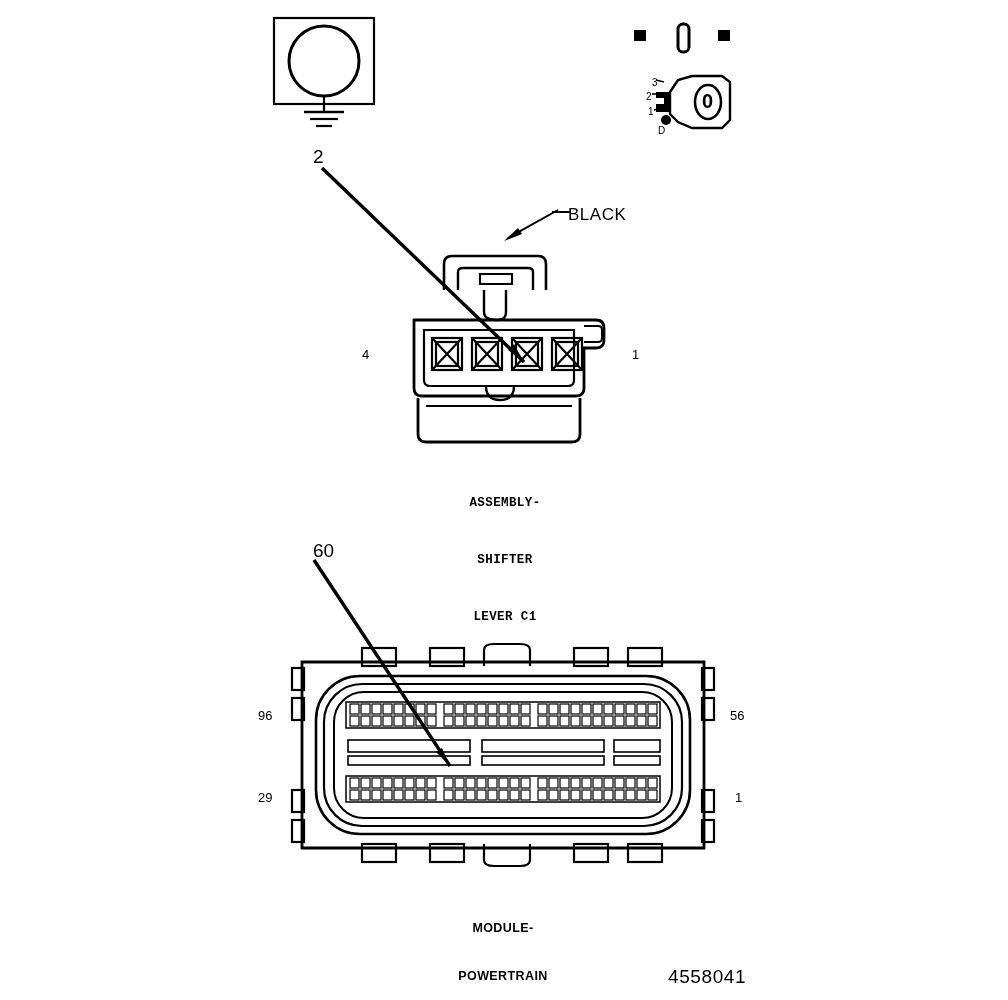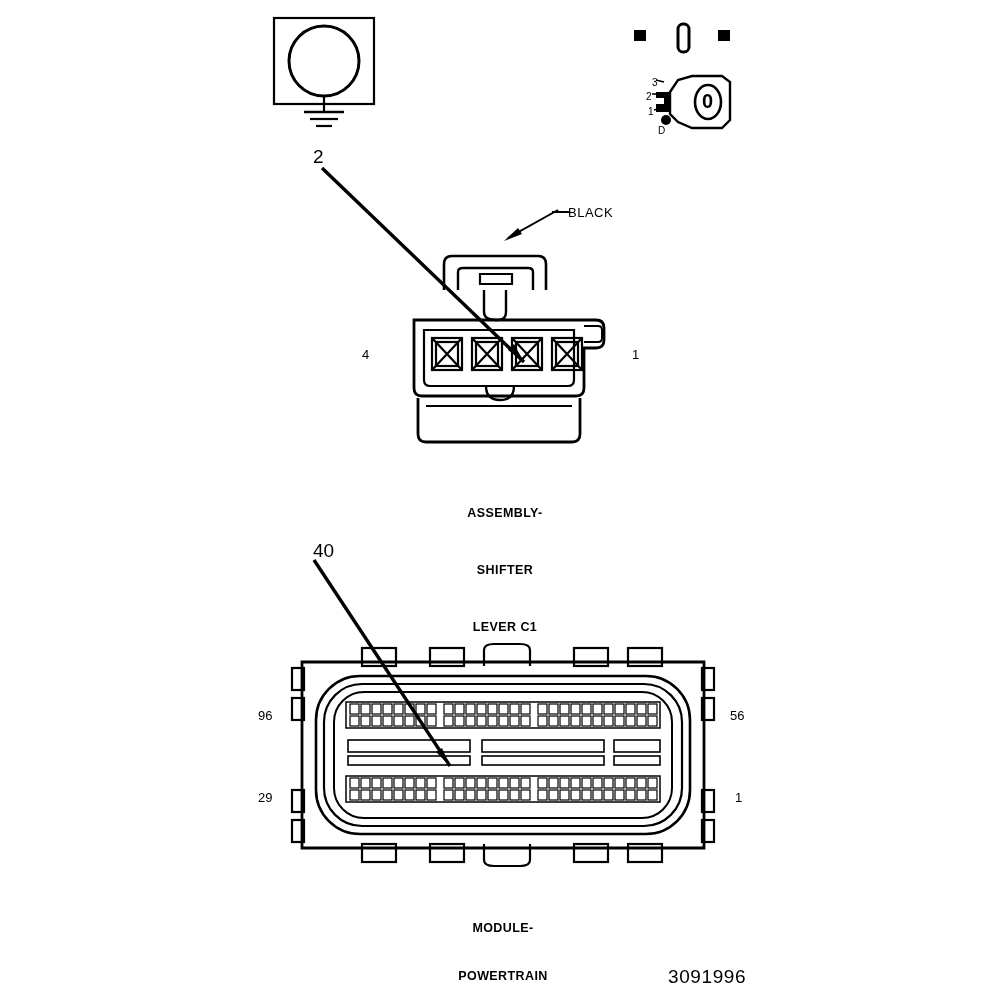--- a/index.html
+++ b/index.html
@@ -42,21 +42,21 @@
   }
   .callout {
     font-size: 19px;
     font-weight: normal;
   }
   .partnum {
     font-size: 19px;
     letter-spacing: 0.6px;
   }
   .black-label {
-    font-size: 13px;
+    font-size: 17px;
     letter-spacing: 0.5px;
     font-weight: normal;
   }
   svg { display: block; }
 </style>
 </head>
 <body>
 
 <div class="page">
 
@@ -148,31 +148,31 @@
       <path d="M86 148 Q86 162 100 162 Q114 162 114 148" fill="none" stroke="#000" stroke-width="2.4"></path>
 
       <path d="M18 160 L18 196 Q18 204 26 204 L172 204 Q180 204 180 196 L180 160" fill="none" stroke="#000" stroke-width="2.8"></path>
       <path d="M26 168 L172 168" stroke="#000" stroke-width="2.2" fill="none"></path>
     </svg>
   </div>
 
   <span class="lbl pinnum" style="left:362px; top:347px;">4</span>
   <span class="lbl pinnum" style="left:632px; top:347px;">1</span>
 
-  <div class="caption" style="left:405px; top:466px; width:200px;">
+  <div class="caption" style="left:405px; top:456px; width:200px;font-family:Liberation Mono, monospace;">
     <div>ASSEMBLY-</div>
     <div>SHIFTER</div>
     <div>LEVER C1</div>
   </div>
 
   <svg class="abs" style="left:300px; top:548px;" width="170" height="230" viewBox="0 0 170 230">
     <line x1="14" y1="12" x2="150" y2="218" stroke="#000" stroke-width="3.4"></line>
     <polygon points="150,218 136,204 142,200" fill="#000"></polygon>
   </svg>
-  <span class="lbl callout" style="left:313px; top:540px;">40</span>
+  <span class="lbl callout" style="left:313px; top:540px;">60</span>
 
   <div class="abs" style="left:288px; top:640px;">
     <svg width="430" height="230" viewBox="0 0 430 230">
 
       <path d="M14 22 L416 22 L416 208 L14 208 Z" fill="none" stroke="#000" stroke-width="2.8"></path>
 
       <g fill="none" stroke="#000" stroke-width="2.2">
         <rect x="4" y="28" width="12" height="22"></rect>
         <rect x="4" y="58" width="12" height="22"></rect>
         <rect x="4" y="150" width="12" height="22"></rect>
@@ -340,15 +340,15 @@
   <span class="lbl pinnum" style="left:258px; top:790px;">29</span>
   <span class="lbl pinnum" style="left:735px; top:790px;">1</span>
 
   <div class="caption" style="left:403px; top:888px; width:200px; line-height:16px;">
     <div>MODULE-</div>
     <div>POWERTRAIN</div>
     
     
   </div>
 
-  <span class="lbl partnum" style="left:668px; top:966px;">3091996</span>
+  <span class="lbl partnum" style="left:668px; top:966px;">4558041</span>
 
 </div>
 
 </body></html>

